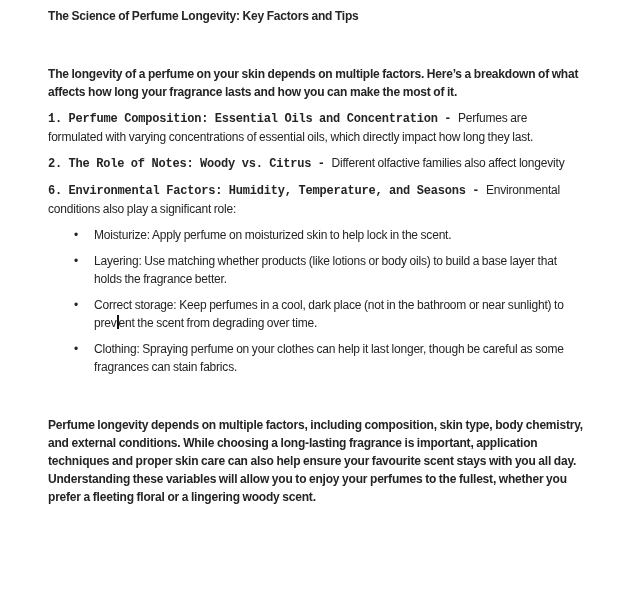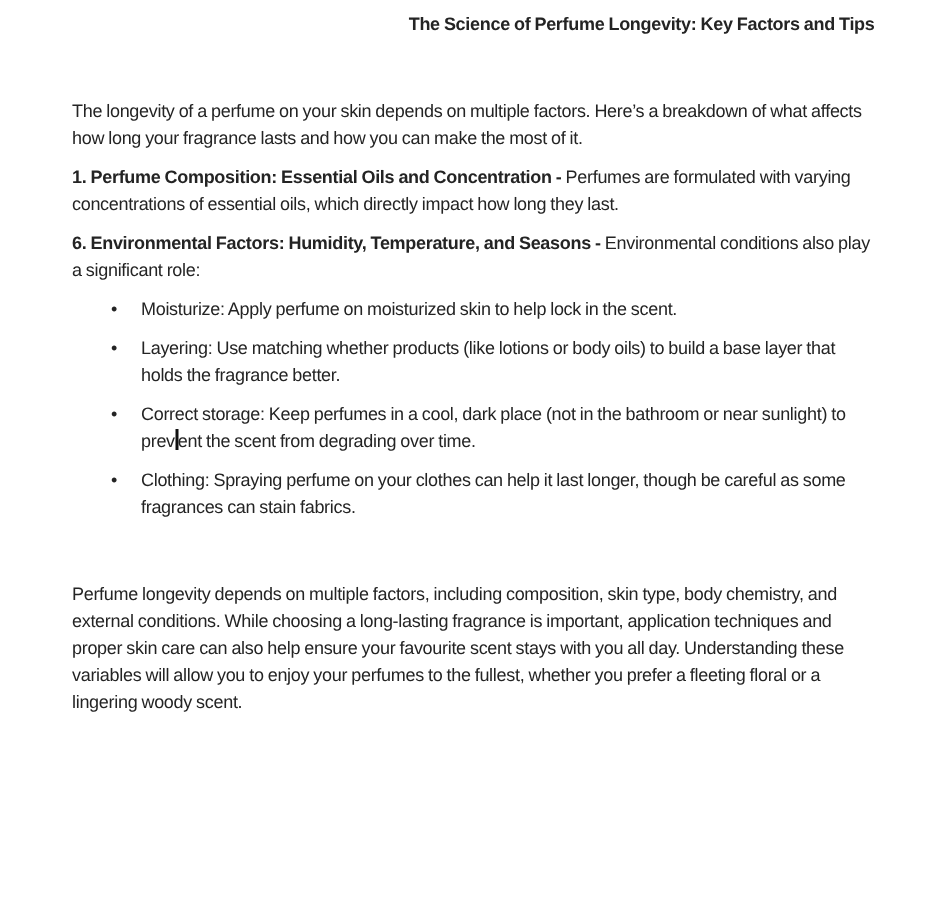--- a/index.html
+++ b/index.html
@@ -15,32 +15,33 @@
     color: #242424;
   }
   .page {
     padding: 7px 42px 0 48px;
     font-size: 12px;
     line-height: 18px;
     letter-spacing: -0.2px;
     word-spacing: -0.4px;
   }
   .title {
-    text-align: right;
+    text-align: left;
     font-weight: 700;
     margin: 0 0 9px 0;
   }
   .para {
     margin: 0 0 8px 0;
   }
   .b {
     font-weight: 700;
+    font-family: Liberation Mono, monospace;
   }
   .bold-para {
-    font-weight: 400;
+    font-weight: 700;
     margin-top: 40px;
   }
   .bullets {
     list-style: none;
     margin: 0;
     padding: 0;
   }
   .bullet {
     display: flex;
     margin: 0 0 8px 0;
@@ -65,20 +66,21 @@
 <body>
 
 <div class="page">
 
   <p class="title">The Science of Perfume Longevity: Key Factors and Tips</p>
 
   <p class="para bold-para">The longevity of a perfume on your skin depends on multiple factors. Here’s a breakdown of what affects how long your fragrance lasts and how you can make the most of it.</p>
 
   <p class="para"><span class="b">1. Perfume Composition: Essential Oils and Concentration - </span><span>Perfumes are formulated with varying concentrations of essential oils, which directly impact how long they last.</span></p>
 
+  <p class="para"><span class="b">2. The Role of Notes: Woody vs. Citrus - </span><span>Different olfactive families also affect longevity</span></p>
 
 
 
 
   <p class="para"><span class="b">6. Environmental Factors: Humidity, Temperature, and Seasons - </span><span>Environmental conditions also play a significant role:</span></p>
 
 
   <ul class="bullets">
     <li class="bullet">
       <span class="marker">•</span>

